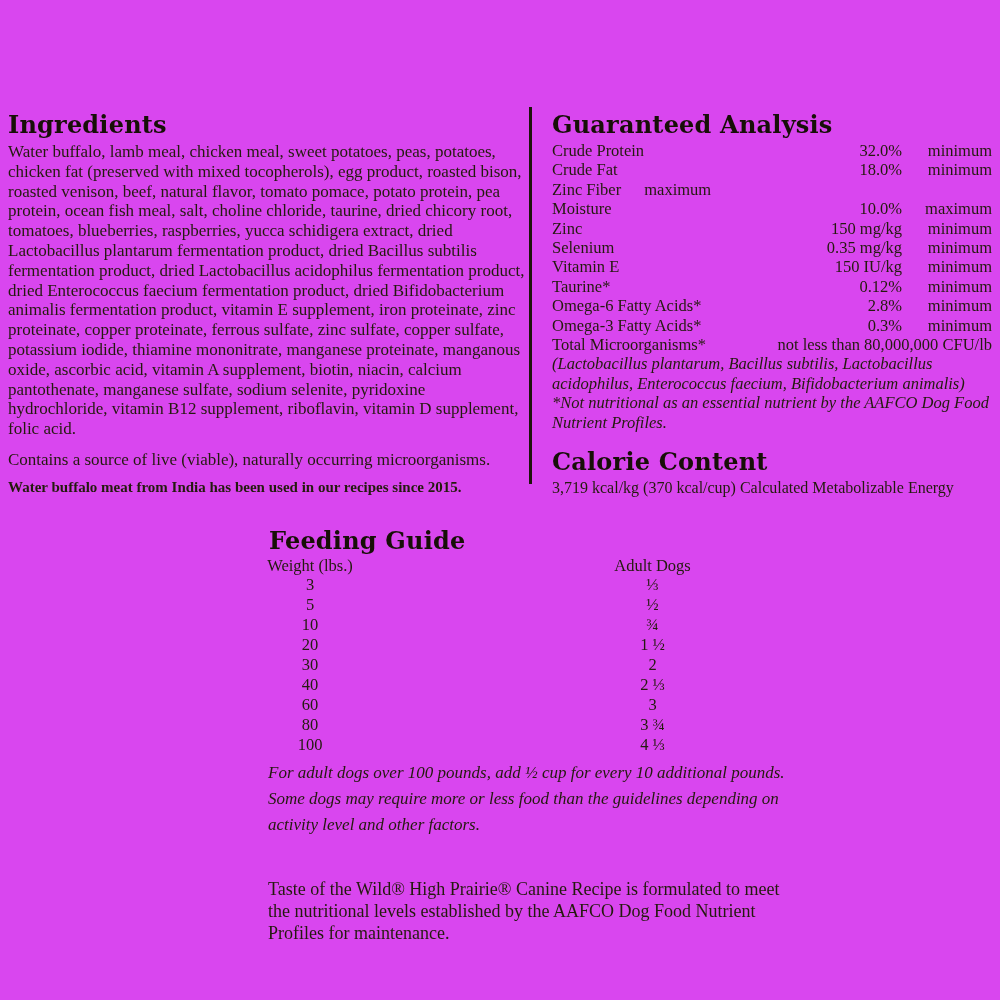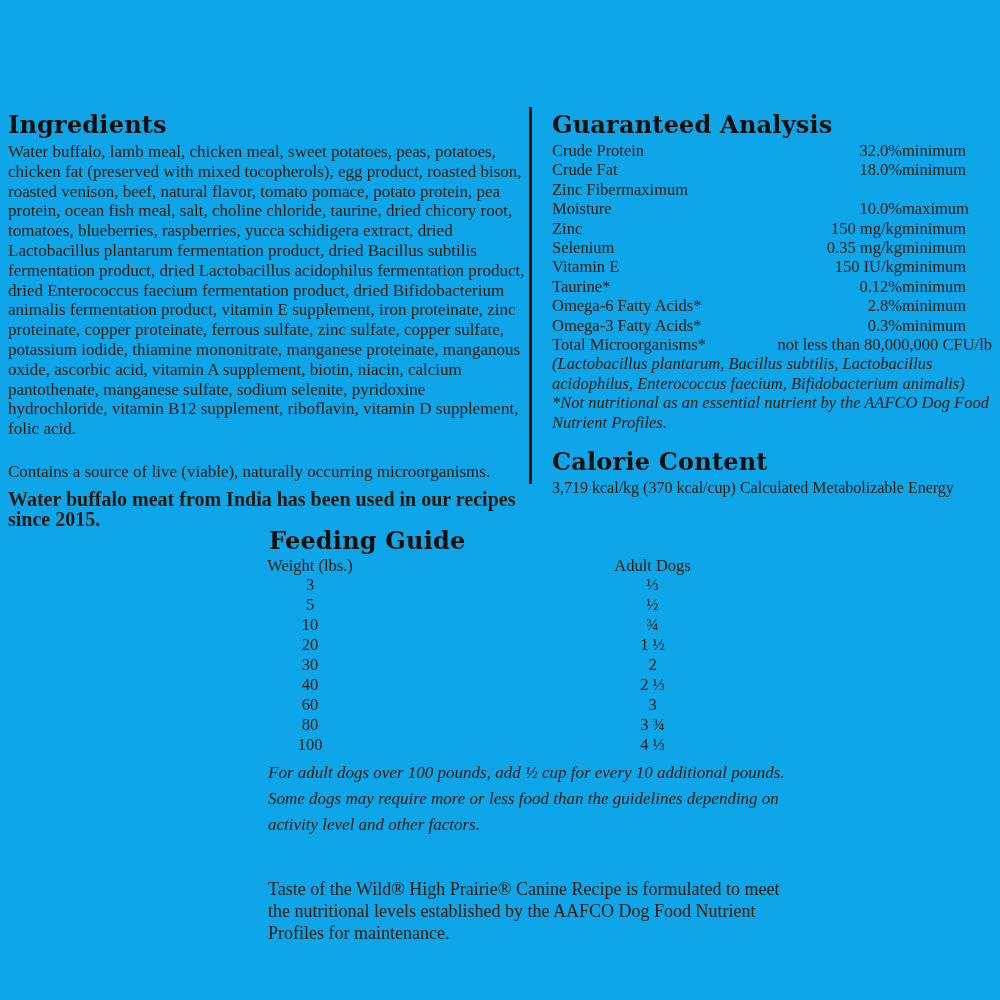--- a/index.html
+++ b/index.html
@@ -6,21 +6,21 @@
     margin: 0;
     padding: 0;
   }
   body {
     font-family: "Liberation Serif", "DejaVu Serif", serif;
   }
   .label-container {
     position: relative;
     width: 1000px;
     height: 1000px;
-    background: #0ea5e9;
+    background: #d946ef;
     color: #241B0E;
     overflow: hidden;
   }
   .heading {
     font-family: "DejaVu Serif", "Liberation Serif", serif;
     font-weight: bold;
     font-size: 24px;
     line-height: 26px;
     color: #170F07;
     letter-spacing: 0.2px;
@@ -32,27 +32,27 @@
     left: 8px;
     top: 112px;
     width: 519px;
   }
   .ingredients-body {
     margin: 4px 0 0 0;
     font-size: 17px;
     line-height: 19.8px;
   }
   .ingredients-note {
-    margin: 23px 0 0 0;
+    margin: 11px 0 0 0;
     font-size: 17px;
     line-height: 20px;
   }
   .ingredients-bold-note {
     margin: 7px 0 0 0;
-    font-size: 20px;
+    font-size: 15px;
     line-height: 20px;
     font-weight: bold;
   }
   
   .divider {
     position: absolute;
     left: 529px;
     top: 107px;
     width: 3px;
     height: 377px;
@@ -75,21 +75,21 @@
   }
   .ga-label {
     white-space: nowrap;
   }
   .ga-value {
     flex: 1;
     text-align: right;
   }
   .ga-qual {
     width: 90px;
-    text-align: left;
+    text-align: right;
   }
   .ga-total-value {
     flex: 1;
     text-align: right;
   }
   .ga-micro-detail, .ga-footnote {
     margin: 0;
     font-size: 16.5px;
     line-height: 19.4px;
     font-style: italic;

